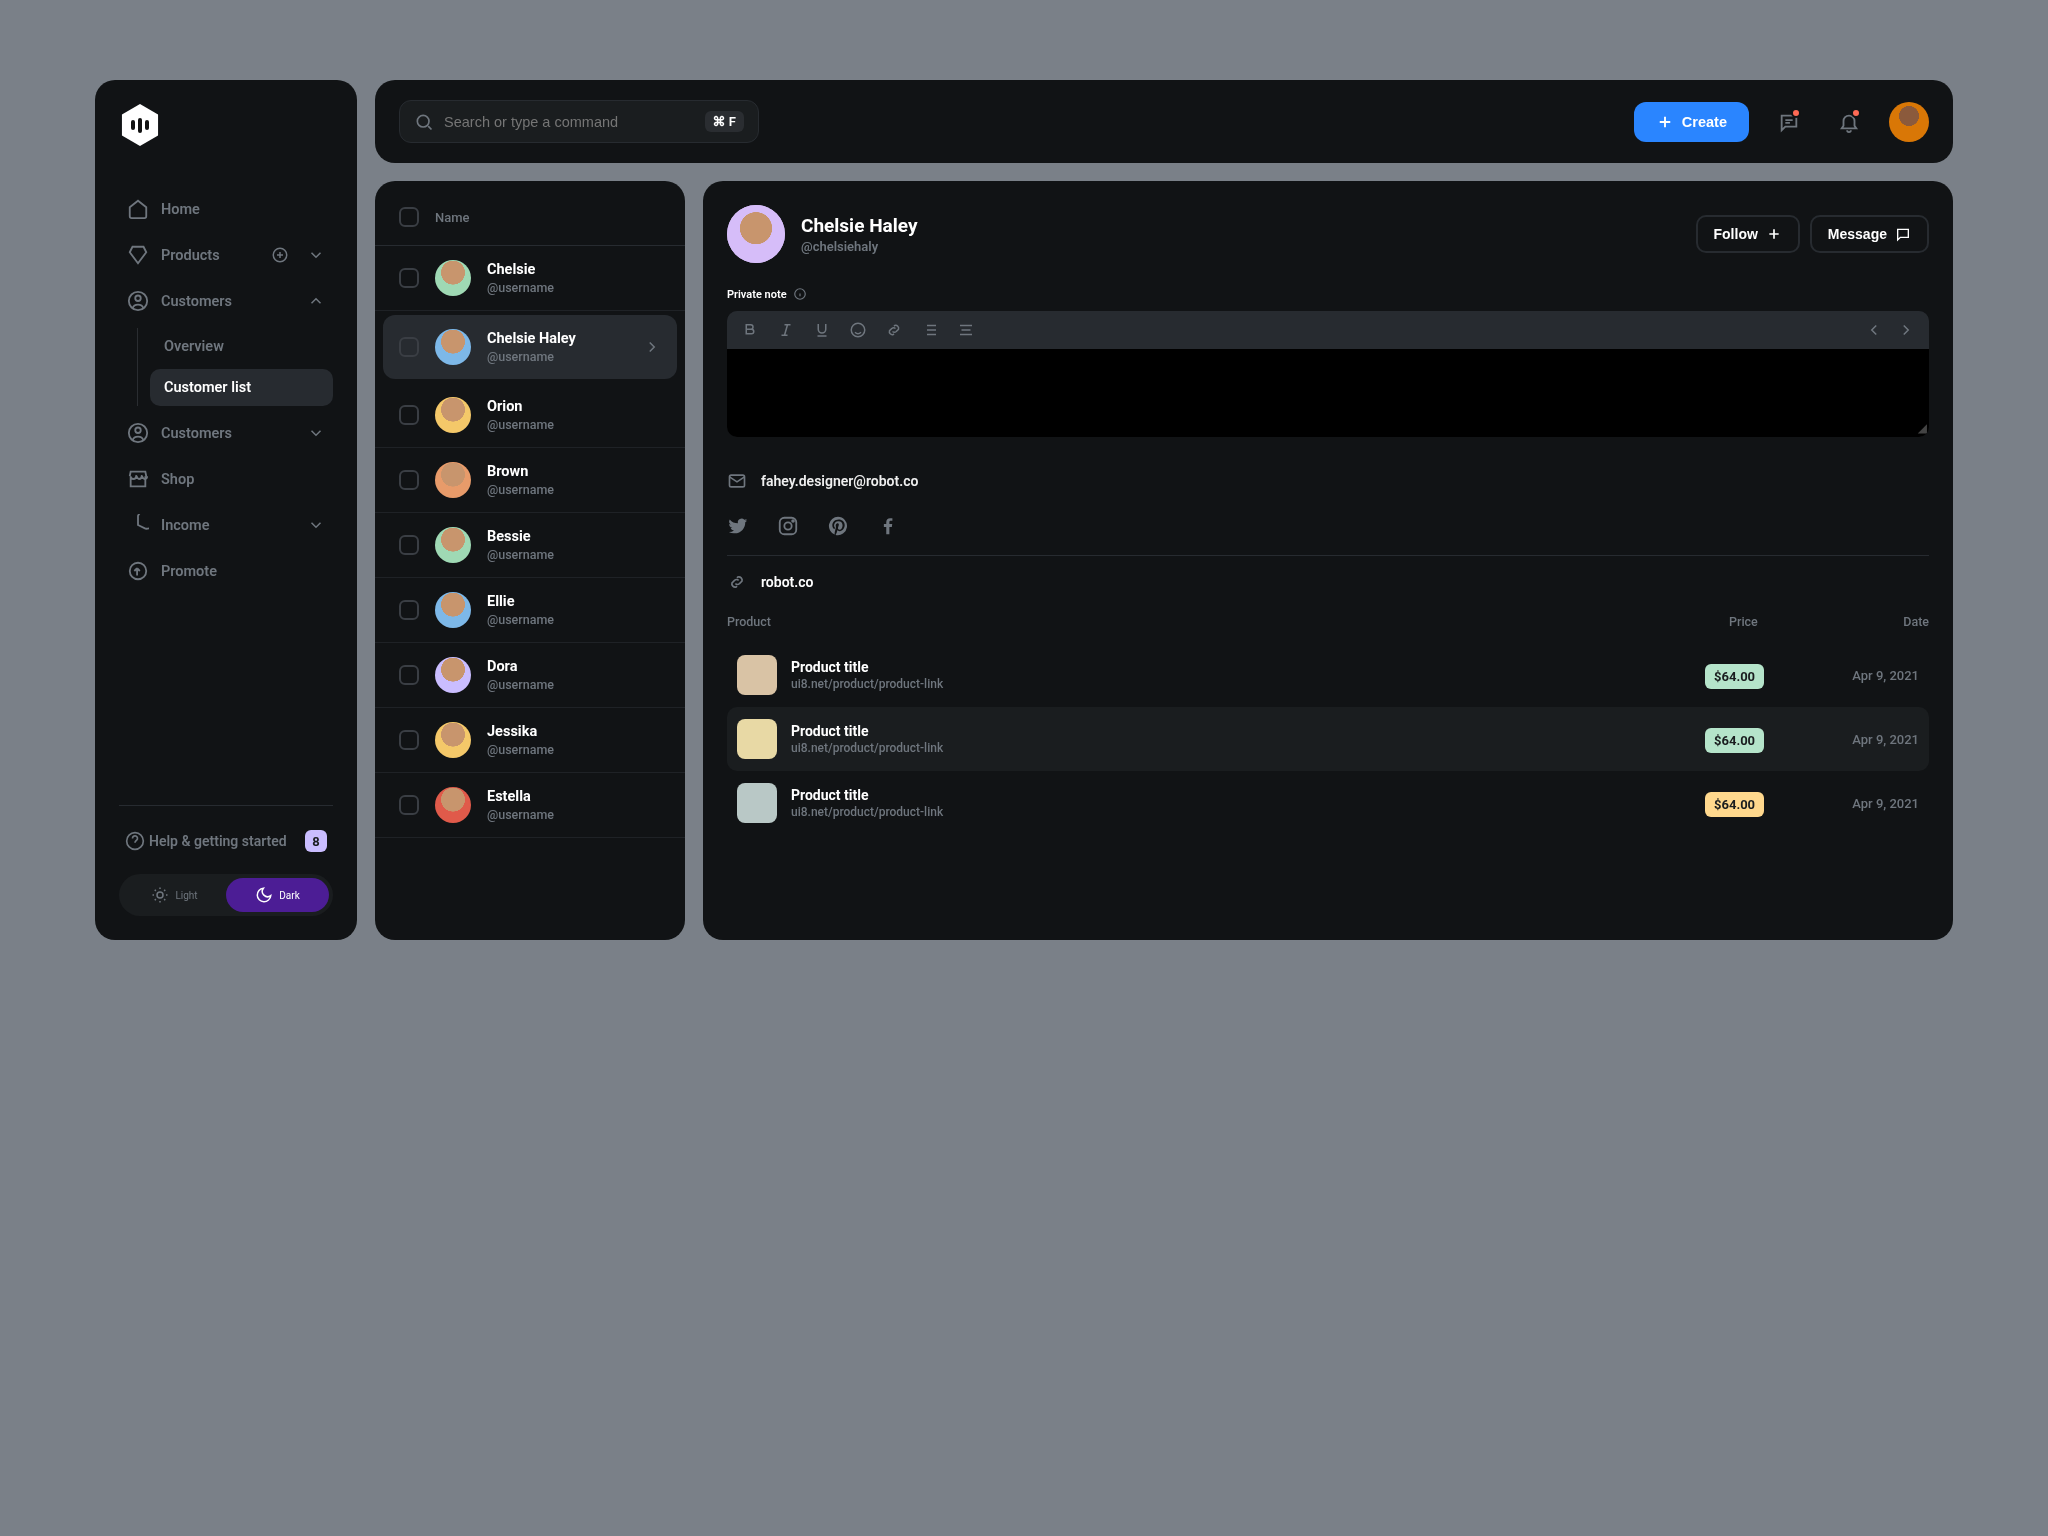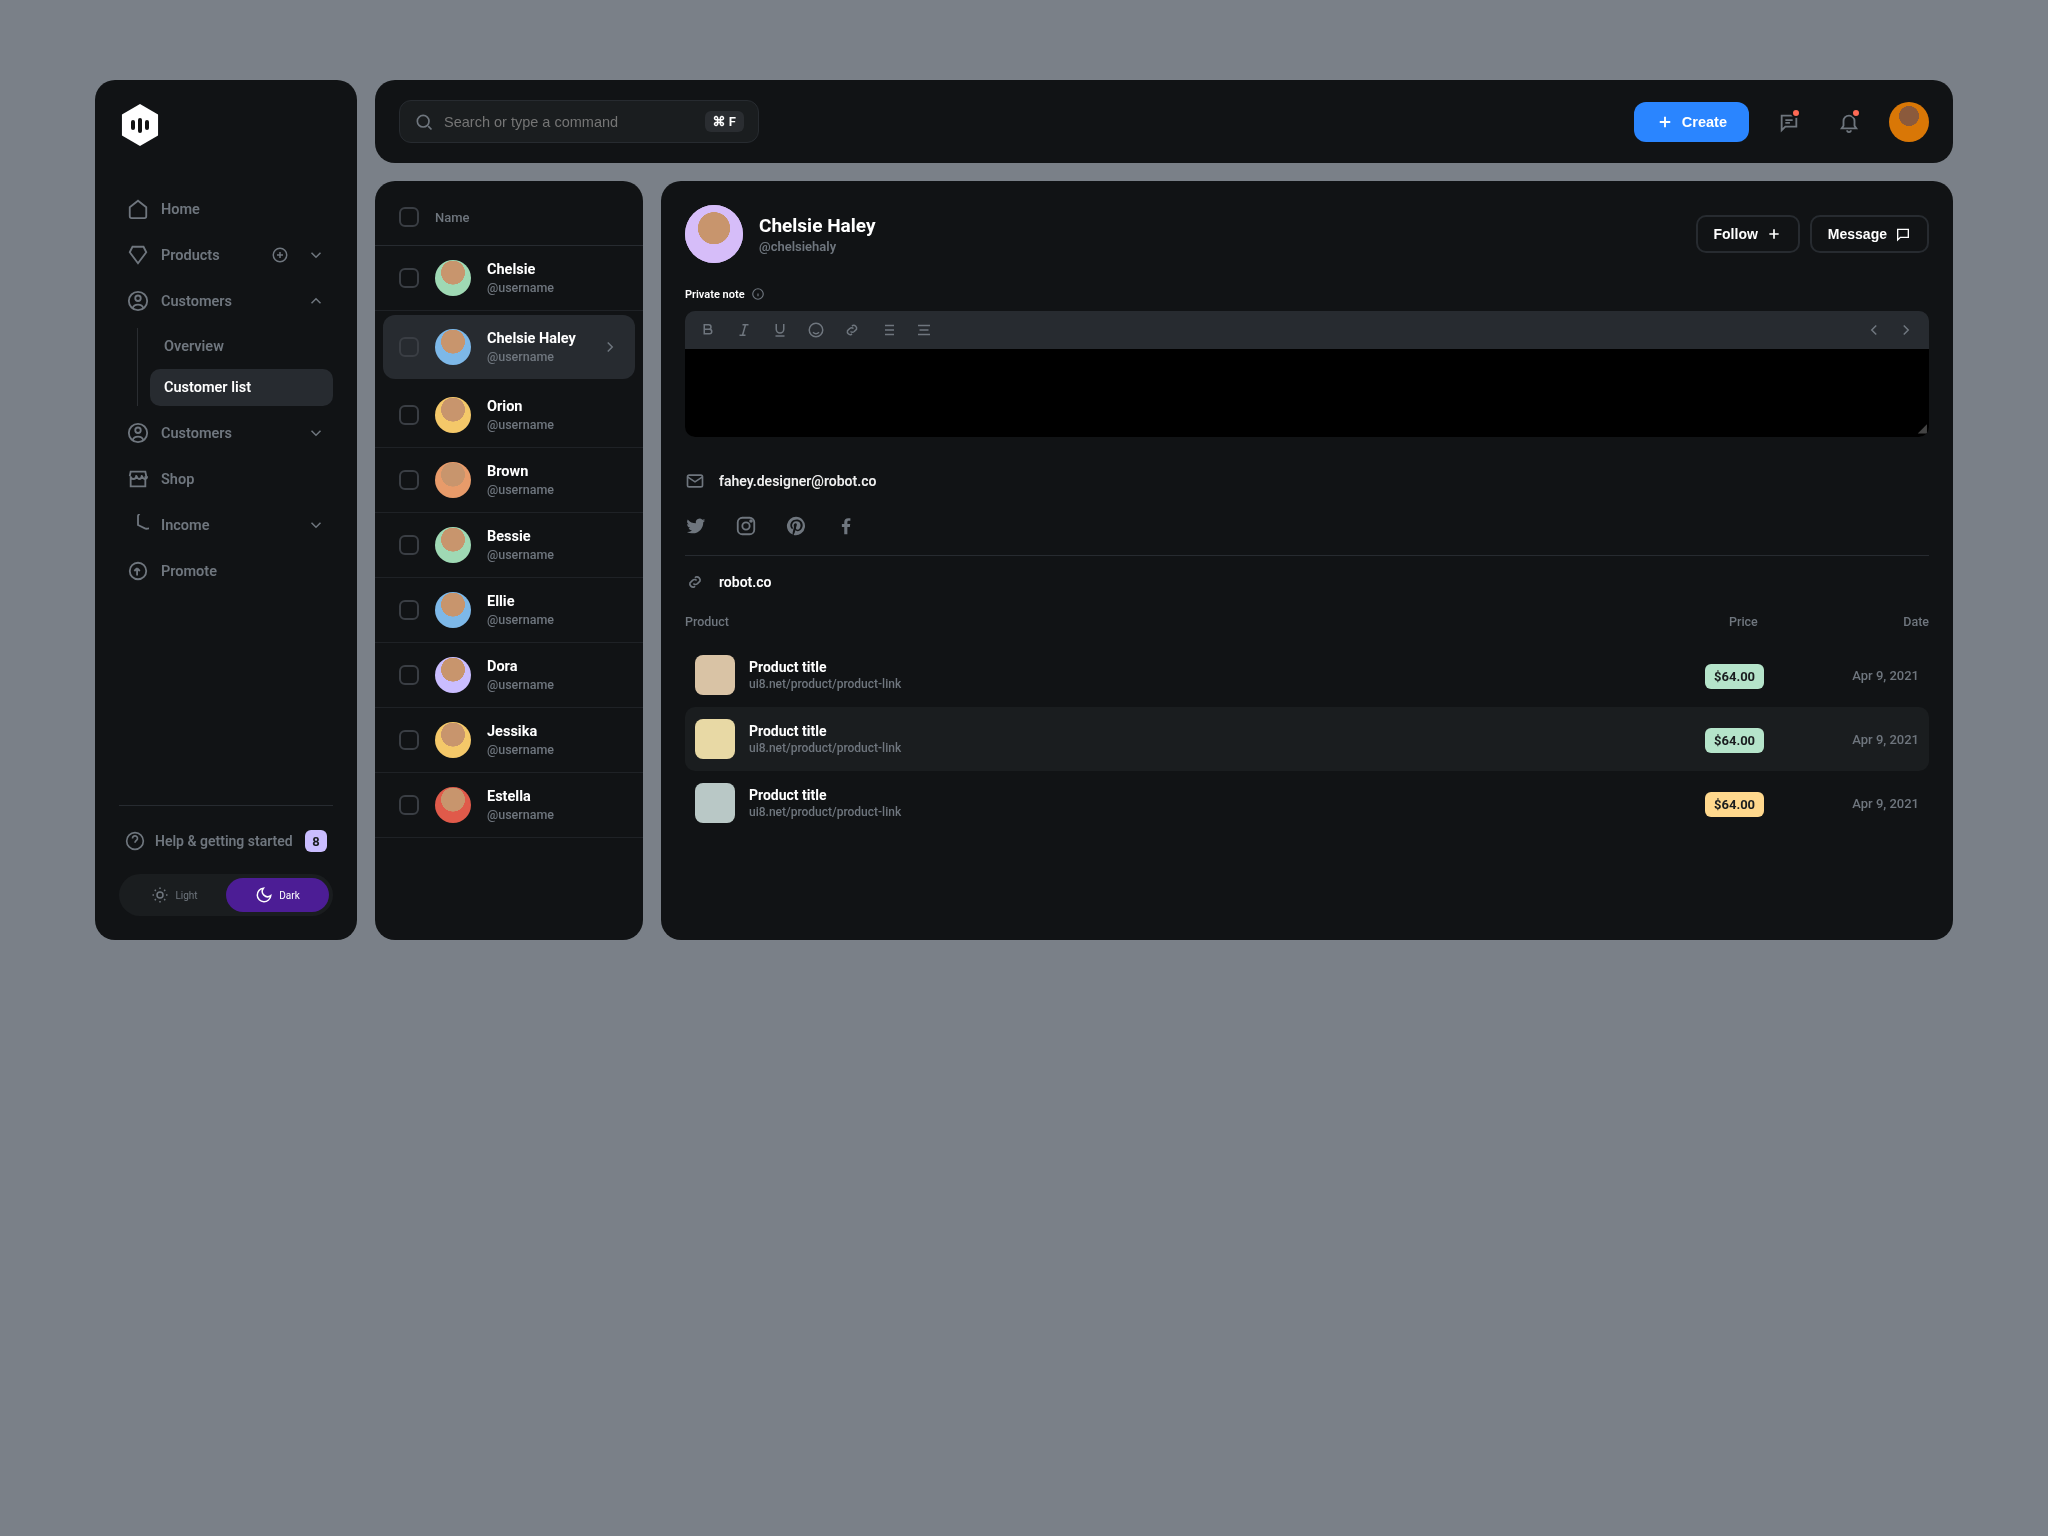--- a/index.html
+++ b/index.html
@@ -15,21 +15,21 @@
   display: flex; flex-direction: column; height: 860px;
 }
 .right-col { flex: 1; display: flex; flex-direction: column; gap: 18px; }
 .topbar {
   background: #111315; border-radius: 20px; padding: 20px 24px;
   display: flex; align-items: center; gap: 20px;
 }
 .panels { display: flex; gap: 18px; flex: 1; }
 .list-panel {
   background: #111315; border-radius: 20px; padding: 16px 0;
-  width: 268px; overflow: hidden;
+  width: 310px; overflow: hidden;
 }
 .detail-panel {
   background: #111315; border-radius: 20px; padding: 24px; flex: 1;
 }
 .logo {
   width: 42px; height: 42px; background: #fff; border-radius: 8px;
   display: flex; align-items: center; justify-content: center; margin-bottom: 40px;
   clip-path: polygon(50% 0%, 93% 25%, 93% 75%, 50% 100%, 7% 75%, 7% 25%);
 }
 .logo-bars { display: flex; gap: 3px; align-items: center; }
@@ -42,21 +42,21 @@
 }
 .nav-item .chev { margin-left: auto; }
 .nav-item .plus-ic { margin-left: auto; }
 .nav-sub { padding-left: 12px; border-left: 1px solid #2a2d31; margin-left: 18px; }
 .nav-sub-item {
   padding: 10px 14px; font-size: 14.5px; font-weight: 600; color: #6f767e;
   cursor: pointer; border-radius: 10px; margin: 4px 0;
 }
 .nav-sub-item.active { background: #272b30; color: #fff; }
 .sidebar-footer { border-top: 1px solid #272b30; padding-top: 16px; }
-.help-row { display: flex; align-items: center; gap: 10px; color: #6f767e; font-size: 14px; font-weight: 600; padding: 8px 6px; justify-content: flex-end; }
+.help-row { display: flex; align-items: center; gap: 4px; color: #6f767e; font-size: 14px; font-weight: 600; padding: 8px 6px; justify-content: flex-end; }
 .badge-count {
   margin-left: auto; background: #cabdff; color: #1a1d1f; font-size: 13px; font-weight: 700;
   width: 22px; height: 22px; border-radius: 6px; display:flex;align-items:center;justify-content:center;
 }
 .theme-toggle {
   display: flex; background: #1a1d1f; border-radius: 30px; padding: 4px; margin-top: 14px;
 }
 .theme-btn {
   flex: 1; display:flex;align-items:center;justify-content:center;gap:6px;
   padding: 8px; border-radius: 26px; font-size: 10px; font-weight:400; color:#6f767e; cursor:pointer;

